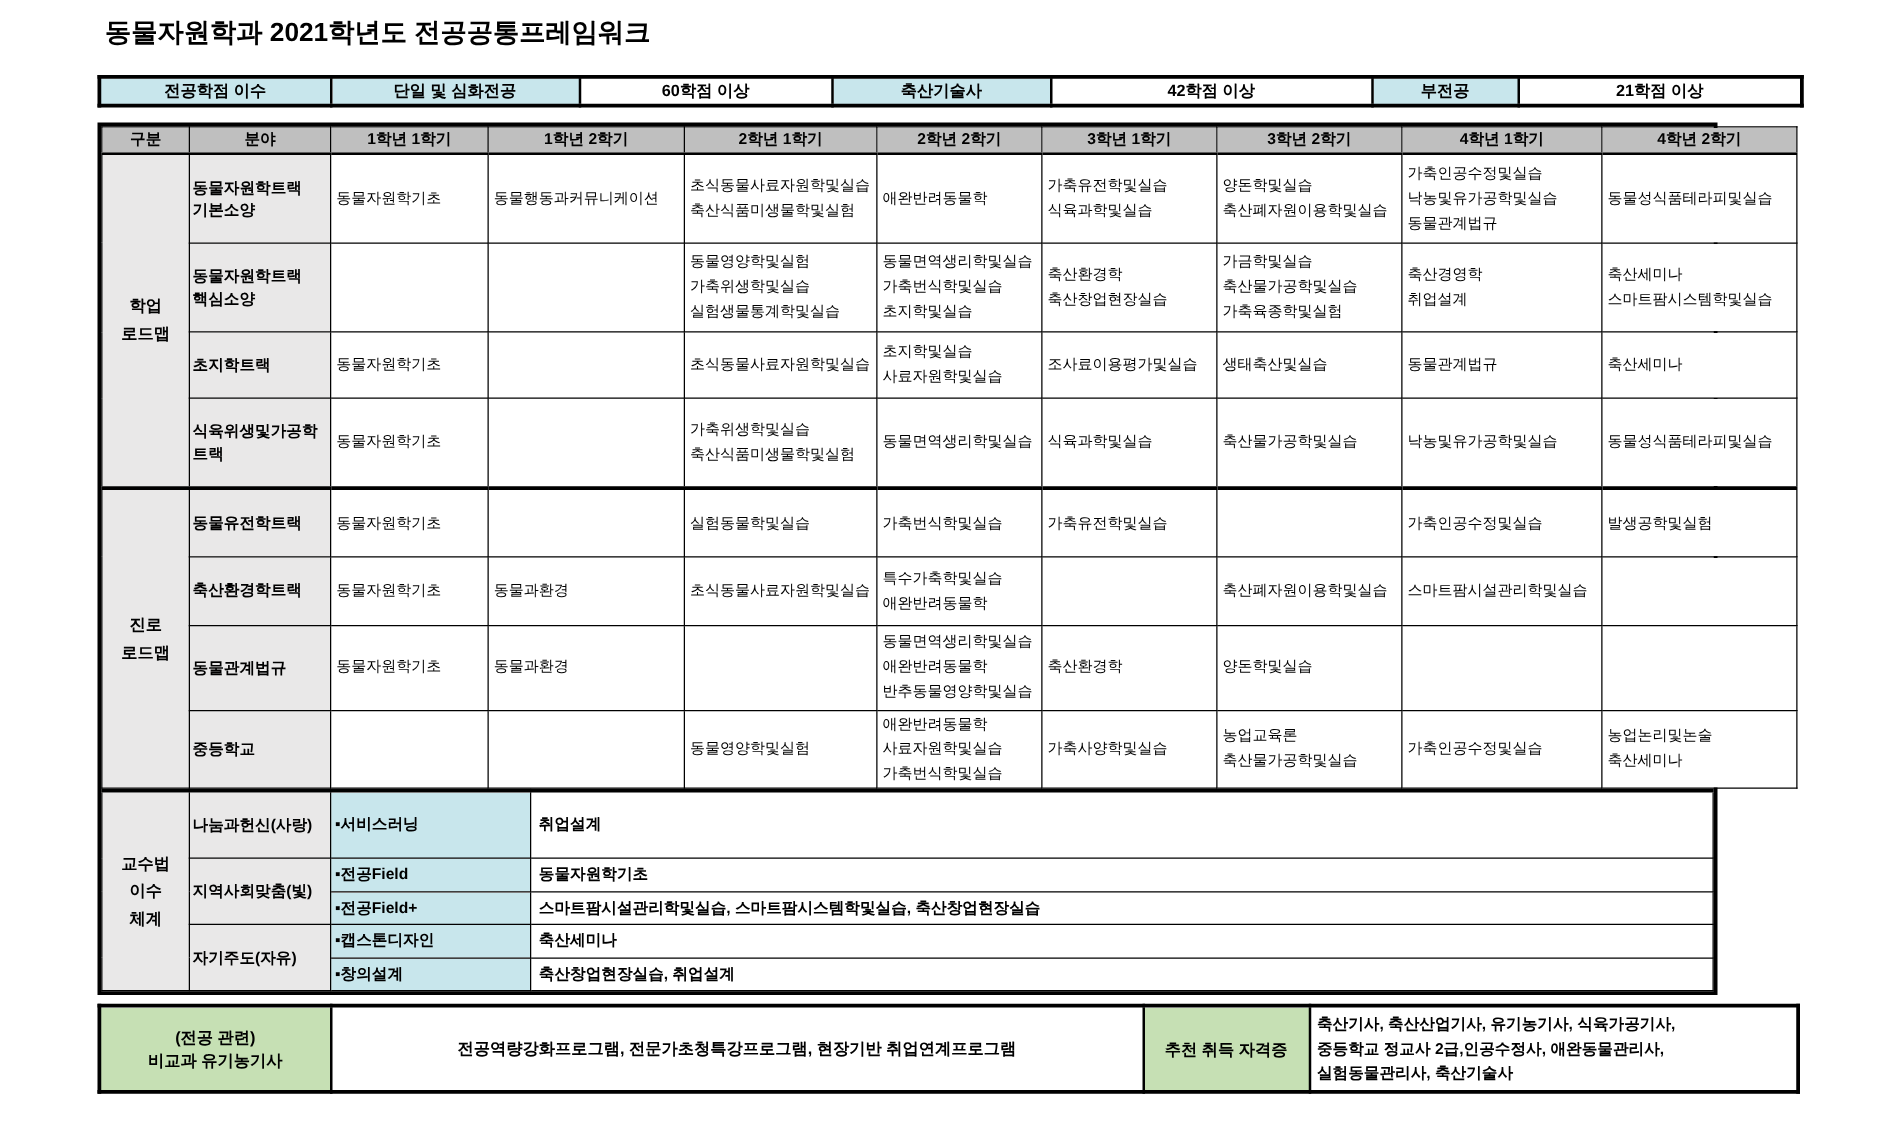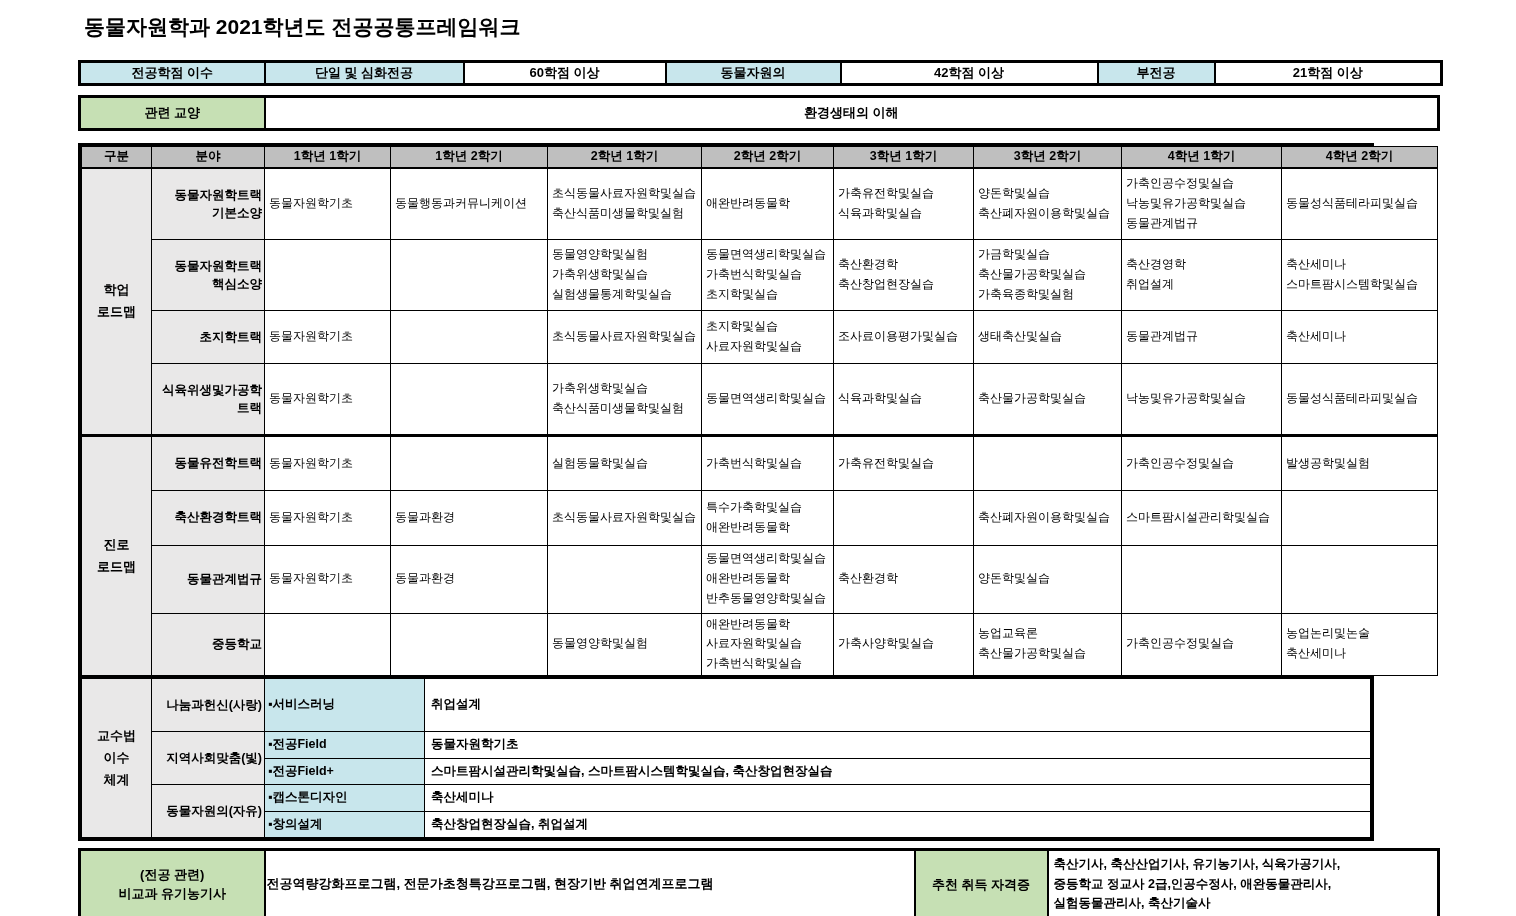--- a/index.html
+++ b/index.html
@@ -42,21 +42,21 @@
   .cur-table td,.cur-table th,.ped-table td{border:1px solid var(--line);vertical-align:middle;}
   .cur-table th{
     background:var(--hdr-gray);font-size:12.5px;font-weight:bold;height:21px;
     border-bottom:2px solid var(--line);text-align:center;
   }
   .grp{
     background:var(--cell-gray);font-size:13px;font-weight:bold;text-align:center;
     white-space:pre-line;line-height:1.7;
   }
   .fld{
-    background:var(--cell-gray);font-size:12.5px;font-weight:bold;text-align:right;
+    background:var(--cell-gray);font-size:12.5px;font-weight:bold;text-align:left;
     white-space:pre-line;line-height:1.45;padding:17px 2px;
   }
   .crs{
     background:#fff;font-size:12px;text-align:left;padding:1px 2px 1px 4px;
     white-space:pre-line;line-height:1.65;
   }
   tr.sep > td{border-top:3px solid var(--line);}
   
   .ped-table{border-top:3px solid var(--line);}
   .ped-table td{height:25px;}
@@ -66,21 +66,21 @@
   }
   .ped-val{
     background:#fff;font-size:12.5px;font-weight:bold;text-align:left;padding-left:6px;
   }
   
   .bottom-box{margin-top:7px;border:3px solid var(--line);}
   .bottom-box td{border:2px solid var(--line);vertical-align:middle;height:69px;}
   .ext-label{
     text-align:center;font-size:13px;font-weight:bold;white-space:pre-line;line-height:1.5;
   }
-  .ext-programs{text-align:left;font-size:13px;font-weight:bold;background:#fff;}
+  .ext-programs{text-align:center;font-size:13px;font-weight:bold;background:#fff;}
   .ext-certs{
     text-align:left;font-size:12.5px;font-weight:bold;background:#fff;
     white-space:pre-line;line-height:1.55;padding-left:5px;
   }
 </style>
 </head>
 <body>
 
 <div class="page">
 
@@ -94,40 +94,28 @@
       <col style="width:175px">
         <col style="width:257px">
         <col style="width:117px">
         <col style="width:227px">
     </colgroup>
     <tbody>
     <tr class="credits-row">
       <td class="cyan">전공학점 이수</td>
       <td class="cyan">단일 및 심화전공</td>
       <td>60학점 이상</td>
-      <td class="cyan">동물자원의</td>
+      <td class="cyan">축산기술사</td>
       <td>42학점 이상</td>
       <td class="cyan">부전공</td>
       <td>21학점 이상</td>
     </tr>
   </tbody>
     </table>
 
-  <table class="lib-box">
-    <colgroup>
-        <col style="width:185px">
-        <col>
-      </colgroup>
-    <tbody>
-        <tr>
-      <td class="green lbl">관련 교양</td>
-      <td class="lib-value">환경생태의 이해</td>
-    </tr>
-  </tbody>
-    </table>
 
   <div class="main-box">
 
     <table class="cur-table">
       <colgroup>
         <col style="width:70px">
           <col style="width:113px">
           <col style="width:126px">
           <col style="width:157px">
         <col style="width:154px">
@@ -292,21 +280,21 @@
       <tr>
         <td class="fld" rowspan="2">지역사회맞춤(빛)</td>
         <td class="ped-item">▪전공Field</td>
         <td class="ped-val">동물자원학기초</td>
       </tr>
       <tr>
         <td class="ped-item">▪전공Field+</td>
         <td class="ped-val">스마트팜시설관리학및실습, 스마트팜시스템학및실습, 축산창업현장실습</td>
       </tr>
       <tr>
-        <td class="fld" rowspan="2">동물자원의(자유)</td>
+        <td class="fld" rowspan="2">자기주도(자유)</td>
         <td class="ped-item">▪캡스톤디자인</td>
         <td class="ped-val">축산세미나</td>
       </tr>
       <tr>
         <td class="ped-item">▪창의설계</td>
         <td class="ped-val">축산창업현장실습, 취업설계</td>
       </tr>
     </tbody>
       </table>
   </div>

